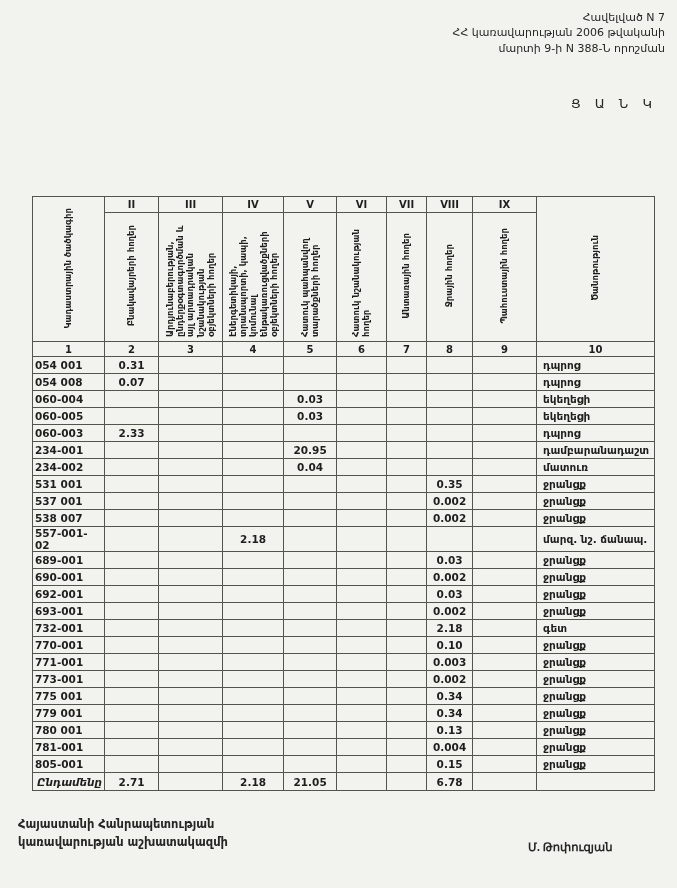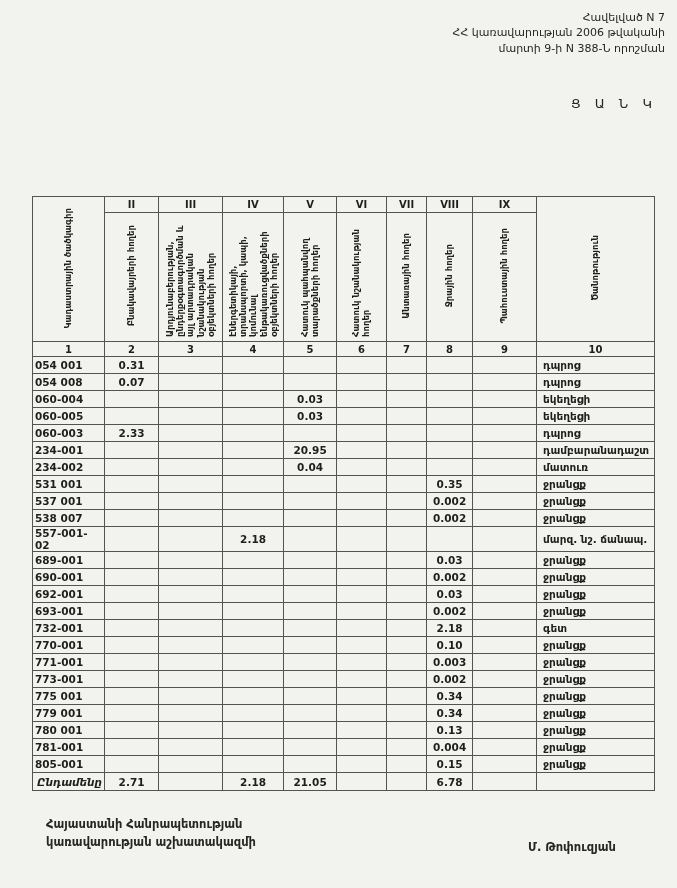--- a/index.html
+++ b/index.html
@@ -33,25 +33,25 @@
     max-height:122px; white-space:normal; text-align:left;
   }
   .doc-table tr.num-row td { height:14px; text-align:center; font-size:10px; }
   .doc-table td.code { height:16px; text-align:left; padding:0 2px; }
   .doc-table td.val  { text-align:center; }
   .doc-table td.note { text-align:left; padding-left:6px; }
   .doc-table tr.total-row td { height:17px; }
   .doc-table td.total-label { font-style:italic; padding-left:4px; }
   .footer-left {
     position:absolute; left:18px; top:816px;
-    font-size:11.5px; font-weight:bold; line-height:1.55;margin-left:28px;
+    font-size:11.5px; font-weight:bold; line-height:1.55;
   }
   .signature {
     position:absolute; left:528px; top:840px;
-    font-size:11.5px; font-weight:bold;
+    font-size:11.5px; font-weight:bold;font-family:Liberation Serif, serif;
   }
 </style>
 </head>
 <body>
 
 <div class="doc-header">
   <div>Հավելված N 7</div>
   <div>ՀՀ կառավարության 2006 թվականի</div>
   <div>մարտի 9-ի N 388-Ն որոշման</div>
 </div>

